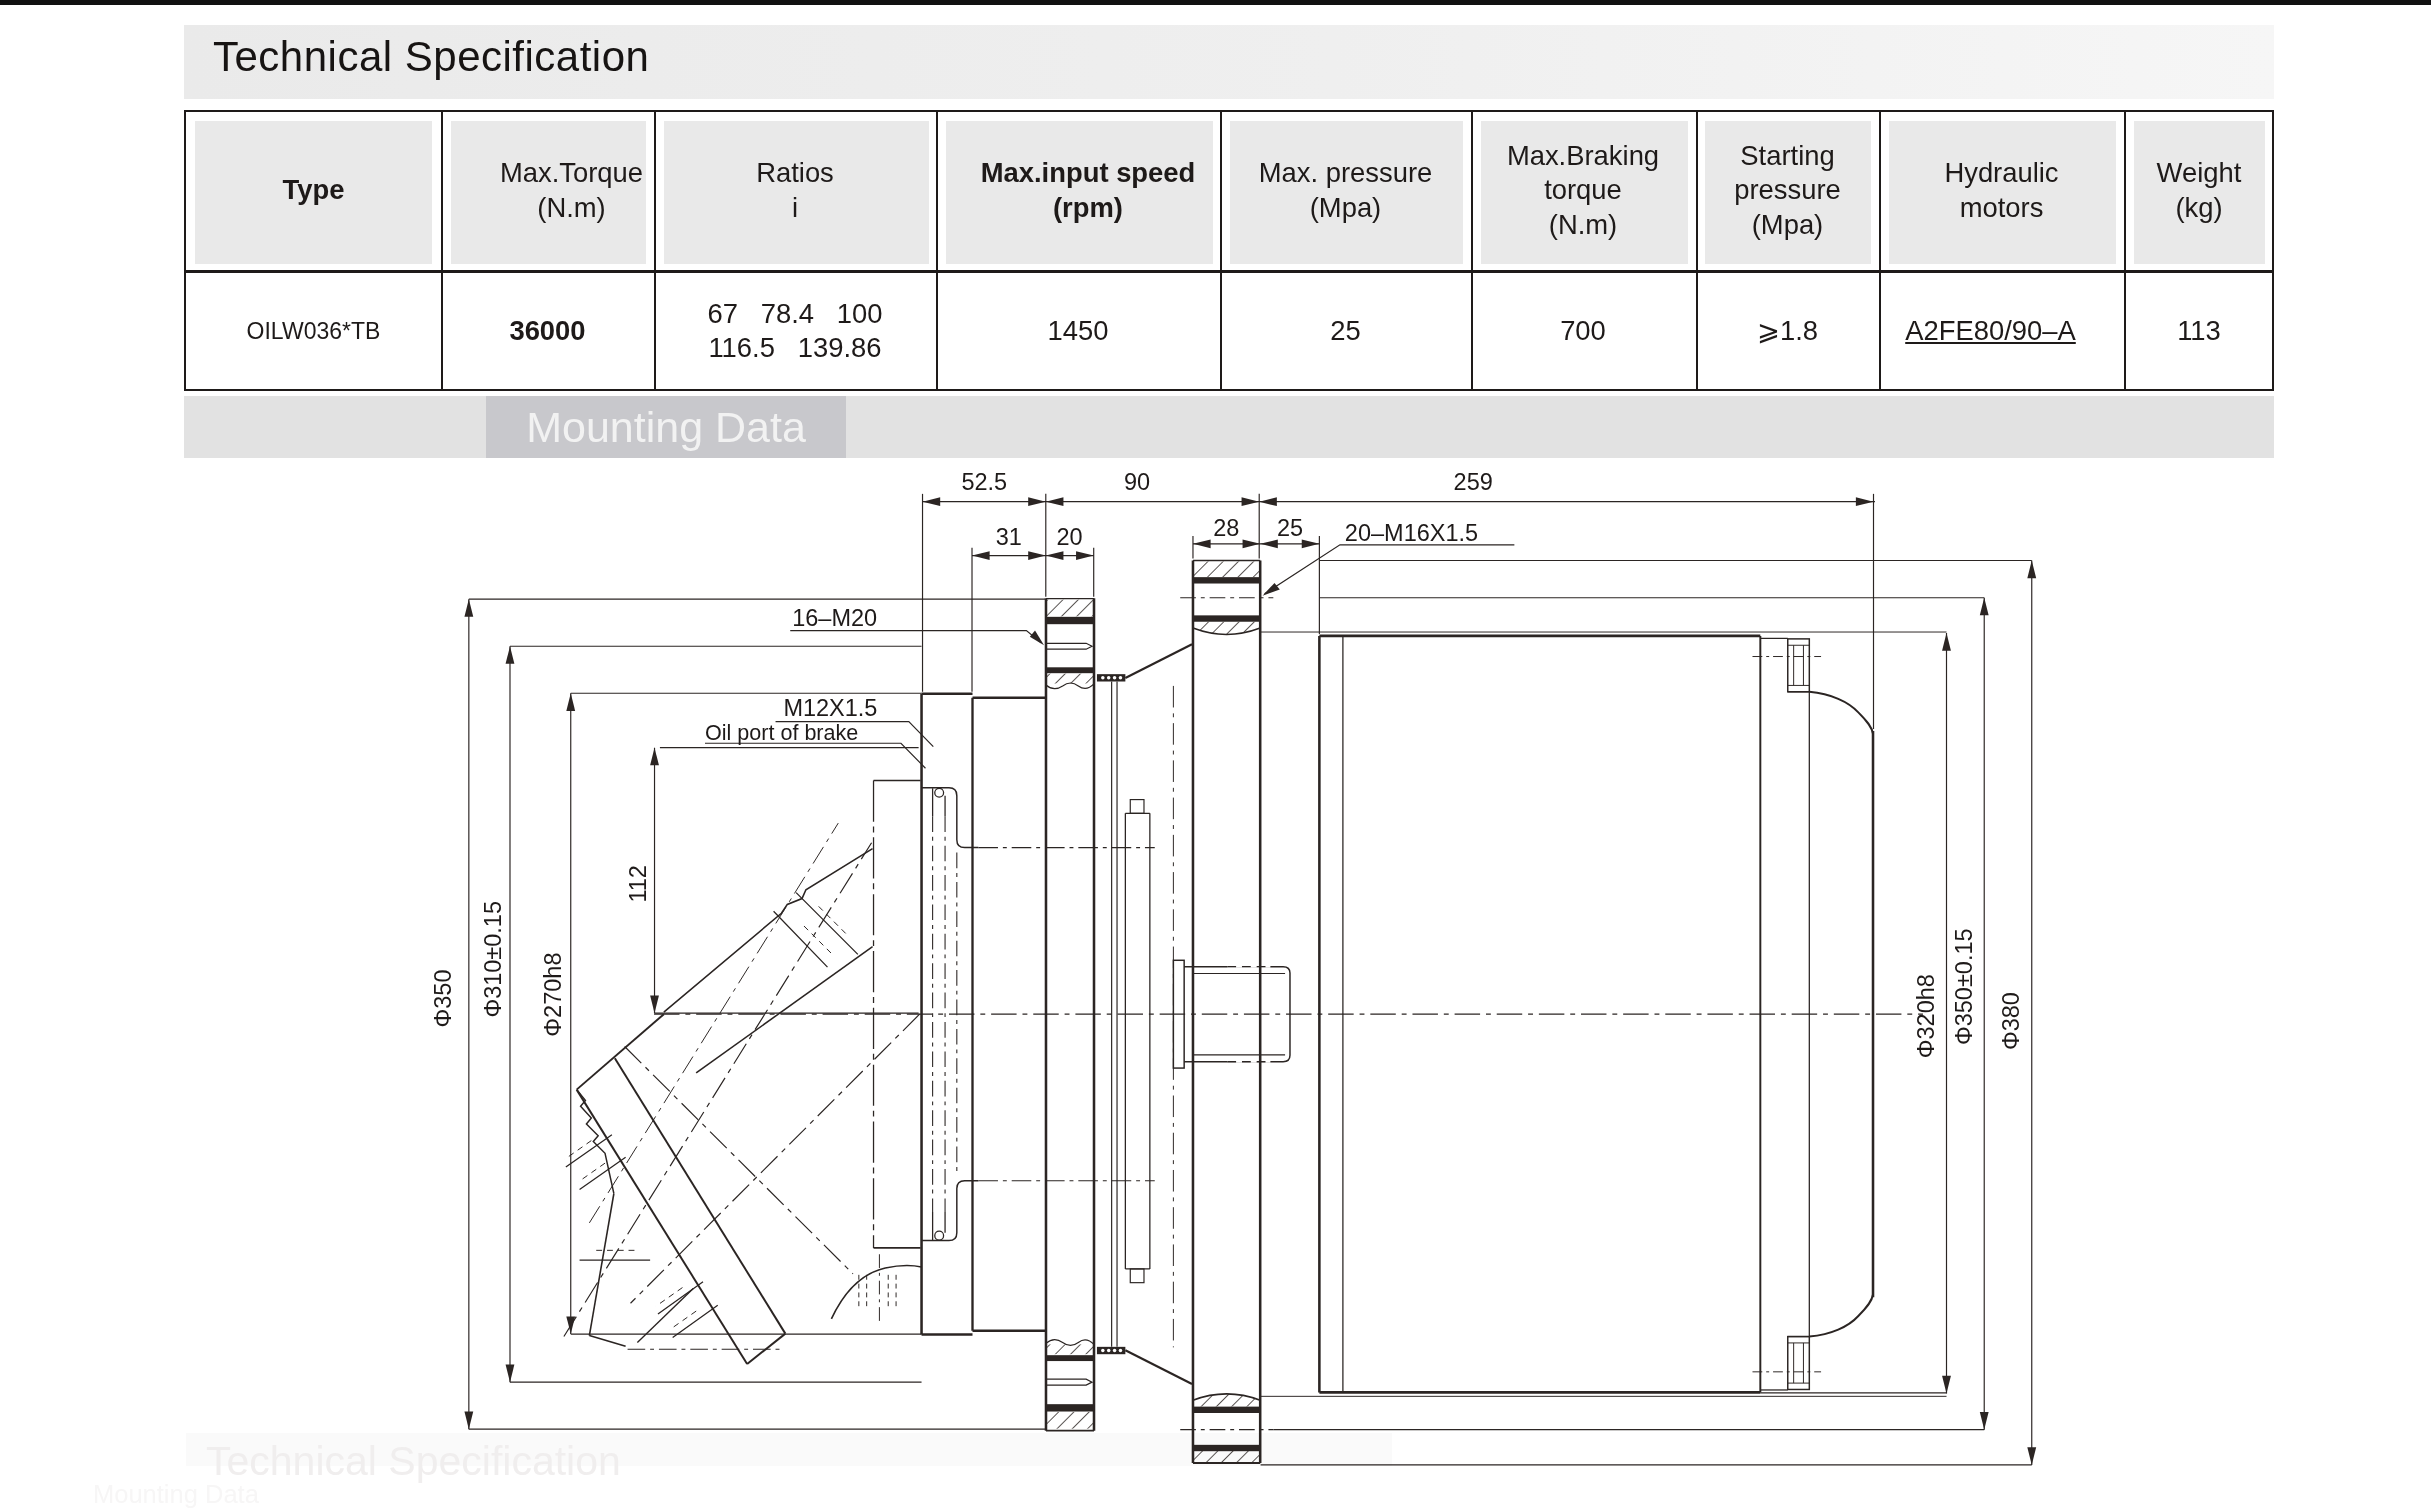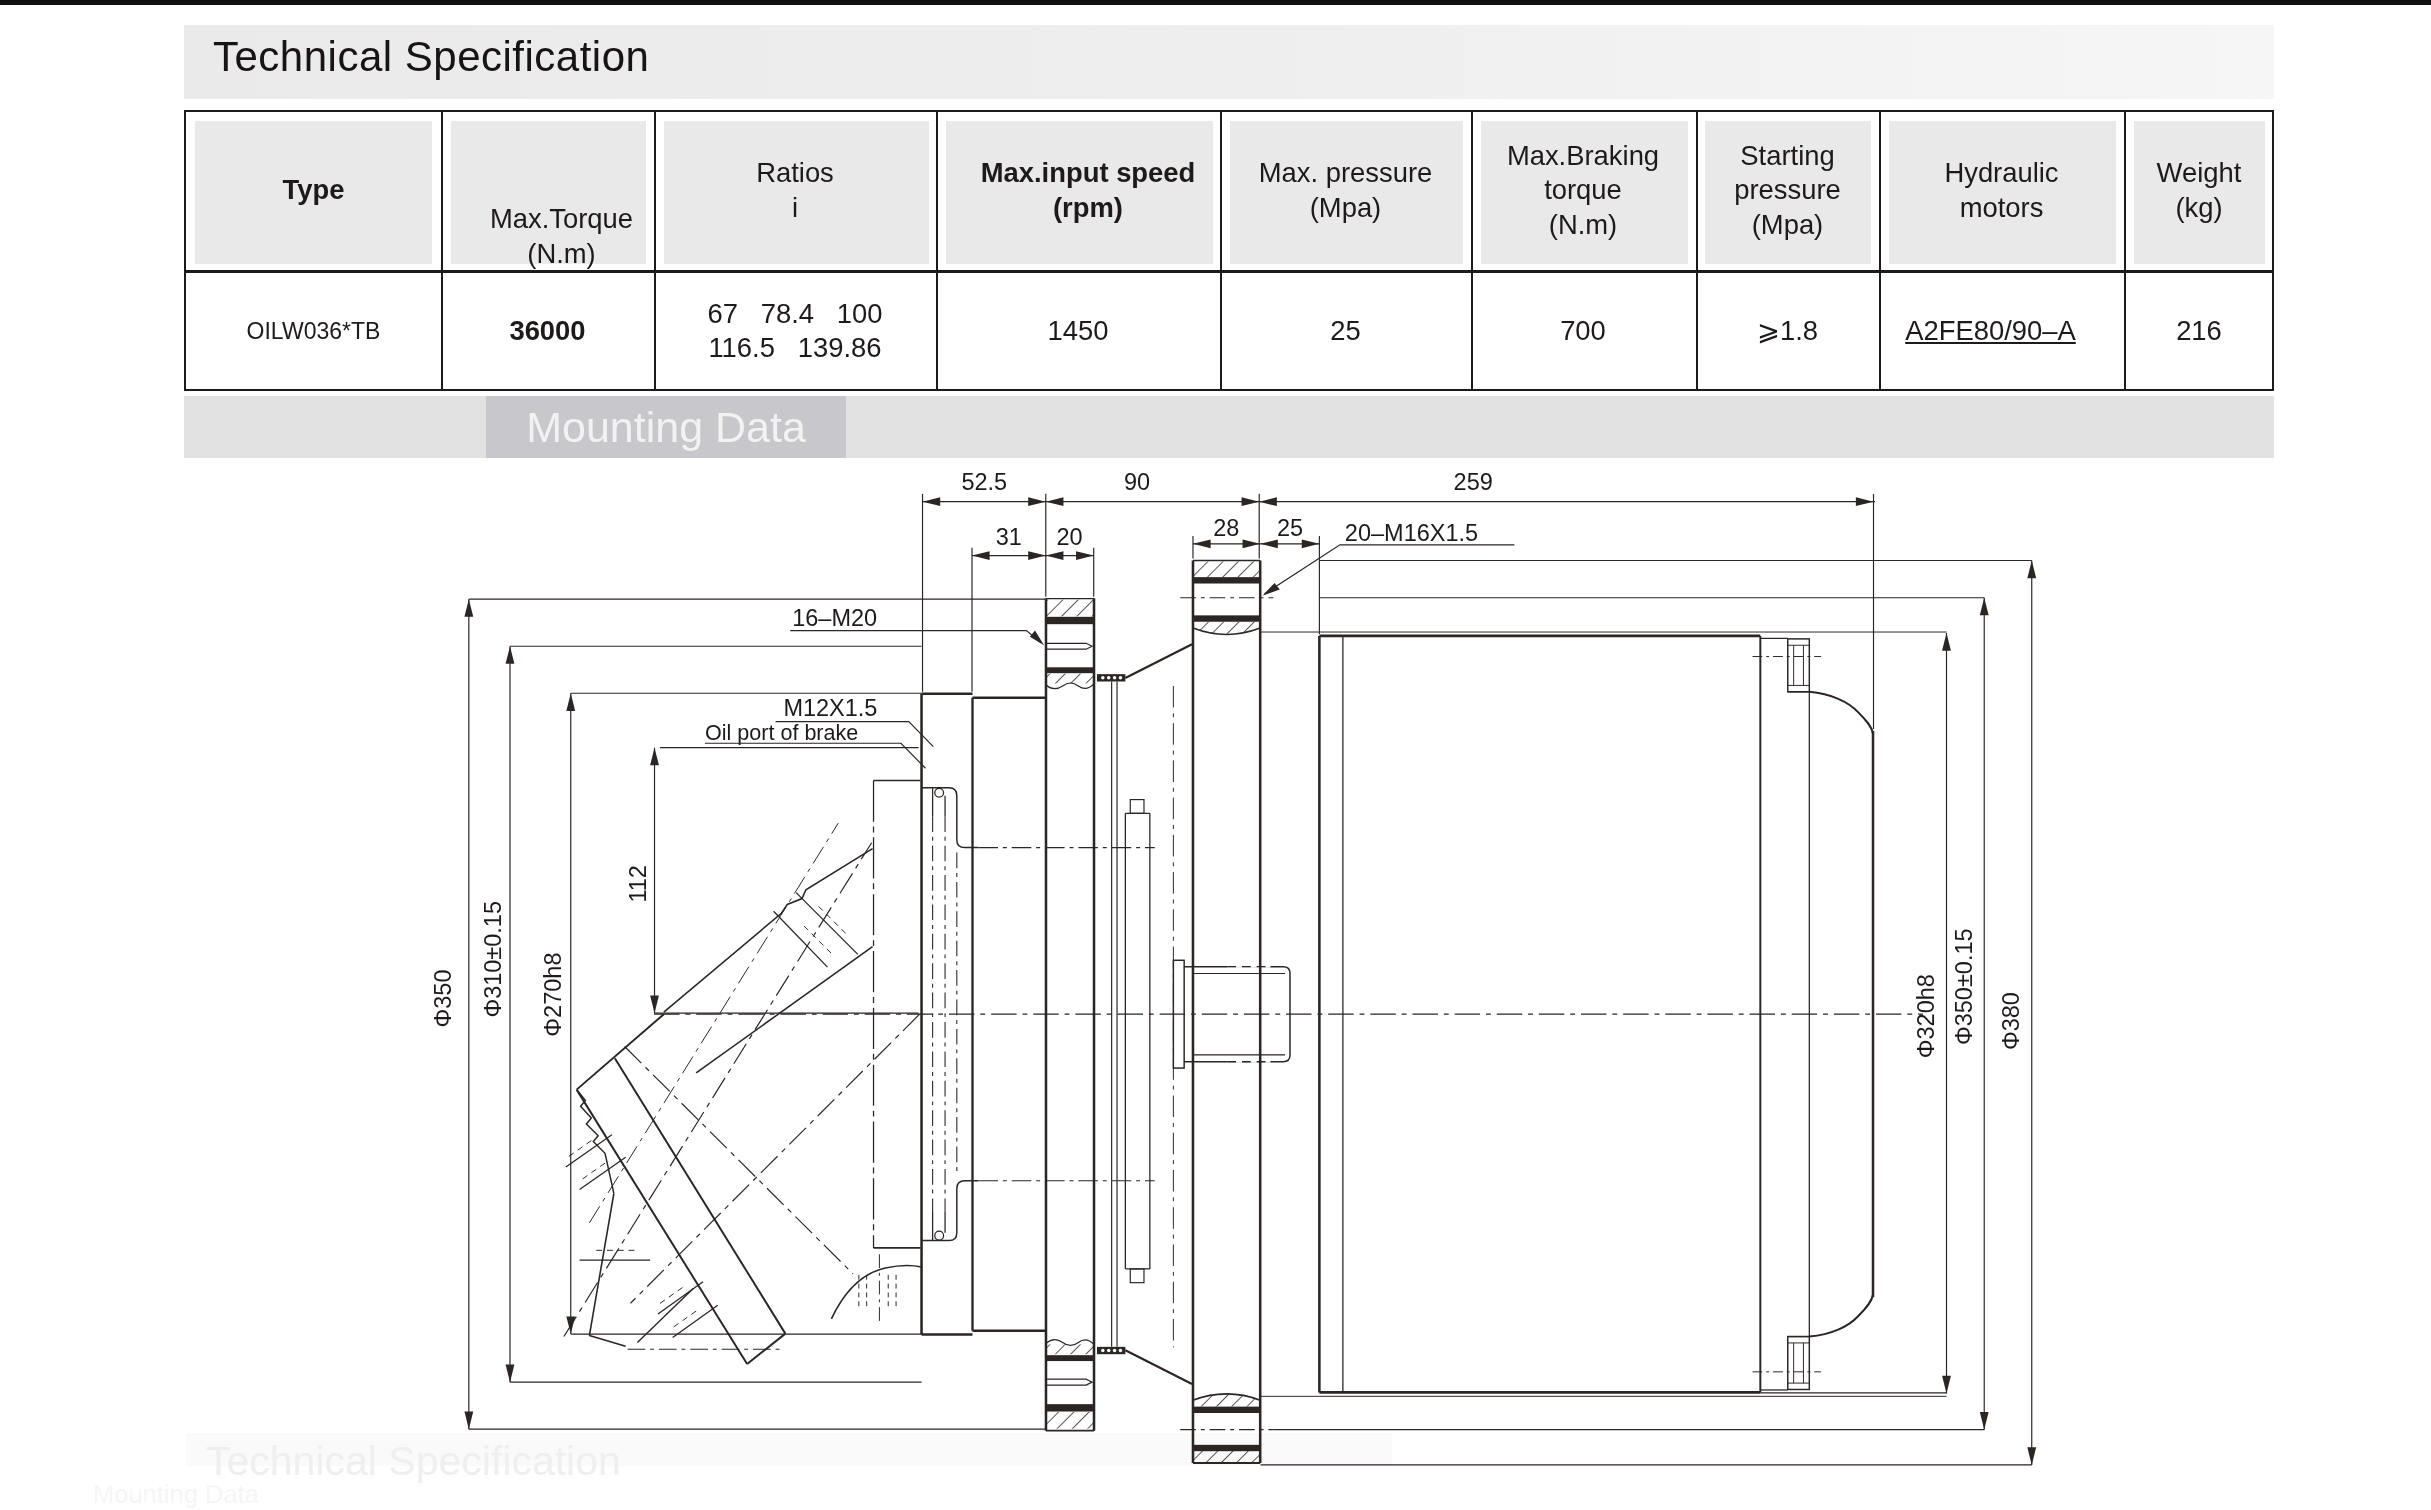--- a/index.html
+++ b/index.html
@@ -42,21 +42,21 @@
 <div class="vline" style="left:1220px;top:110px;height:281px;"></div>
 <div class="vline" style="left:1471px;top:110px;height:281px;"></div>
 <div class="vline" style="left:1696px;top:110px;height:281px;"></div>
 <div class="vline" style="left:1879px;top:110px;height:281px;"></div>
 <div class="vline" style="left:2124px;top:110px;height:281px;"></div>
 
 <div class="hline" style="left:184px;top:270px;width:2090px;height:2.9px;"></div>
 
 <div class="cell" style="left:186px;top:110px;width:255px;height:161px;font-weight:bold;">Type</div>
 
-<div class="cell" style="left:455px;top:110px;width:213px;height:161px;margin-top:46px;">Max.Torque<br>(N.m)</div>
+<div class="cell" style="left:465px;top:110px;width:213px;height:161px;">Max.Torque<br>(N.m)</div>
 
 <div class="cell" style="left:654px;top:110px;width:282px;height:161px;">Ratios<br>i</div>
 
 <div class="cell" style="left:936px;top:110px;width:304px;height:161px;font-weight:bold;">Max.input speed<br>(rpm)</div>
 
 <div class="cell" style="left:1220px;top:110px;width:251px;height:161px;">Max. pressure<br>(Mpa)</div>
 
 <div class="cell" style="left:1471px;top:110px;width:224px;height:161px;">Max.Braking<br>torque<br>(N.m)</div>
 
 <div class="cell" style="left:1696px;top:110px;width:183px;height:161px;">Starting<br>pressure<br>(Mpa)</div>
@@ -74,21 +74,21 @@
 <div class="cell" style="left:936px;top:272px;width:284px;height:118px;">1450</div>
 
 <div class="cell" style="left:1220px;top:272px;width:251px;height:118px;">25</div>
 
 <div class="cell" style="left:1471px;top:272px;width:224px;height:118px;">700</div>
 
 <div class="cell" style="left:1696px;top:272px;width:183px;height:118px;">⩾1.8</div>
 
 <div class="cell" style="left:1879px;top:272px;width:223px;height:118px;text-decoration:underline;">A2FE80/90–A</div>
 
-<div class="cell" style="left:2124px;top:272px;width:150px;height:118px;">216</div>
+<div class="cell" style="left:2124px;top:272px;width:150px;height:118px;">113</div>
 
 <div class="abs" style="left:184px;top:396px;width:2090px;height:62px;background:#e2e2e2;"></div>
 
 <div class="abs" style="left:486px;top:396px;width:360px;height:62px;background:#c8c8cc;"></div>
 
 <div class="abs" style="left:486px;top:396px;width:360px;height:62px;display:flex;align-items:center;justify-content:center;font-size:43px;color:#f2f2f2;">Mounting Data</div>
 
 <svg class="abs" style="left:0;top:0;" width="2432" height="1510" viewBox="0 0 2481 1541" fill="none" stroke-linecap="butt">
 <defs>
 <pattern id="hat" width="11" height="11" patternTransform="rotate(45)" patternUnits="userSpaceOnUse">

